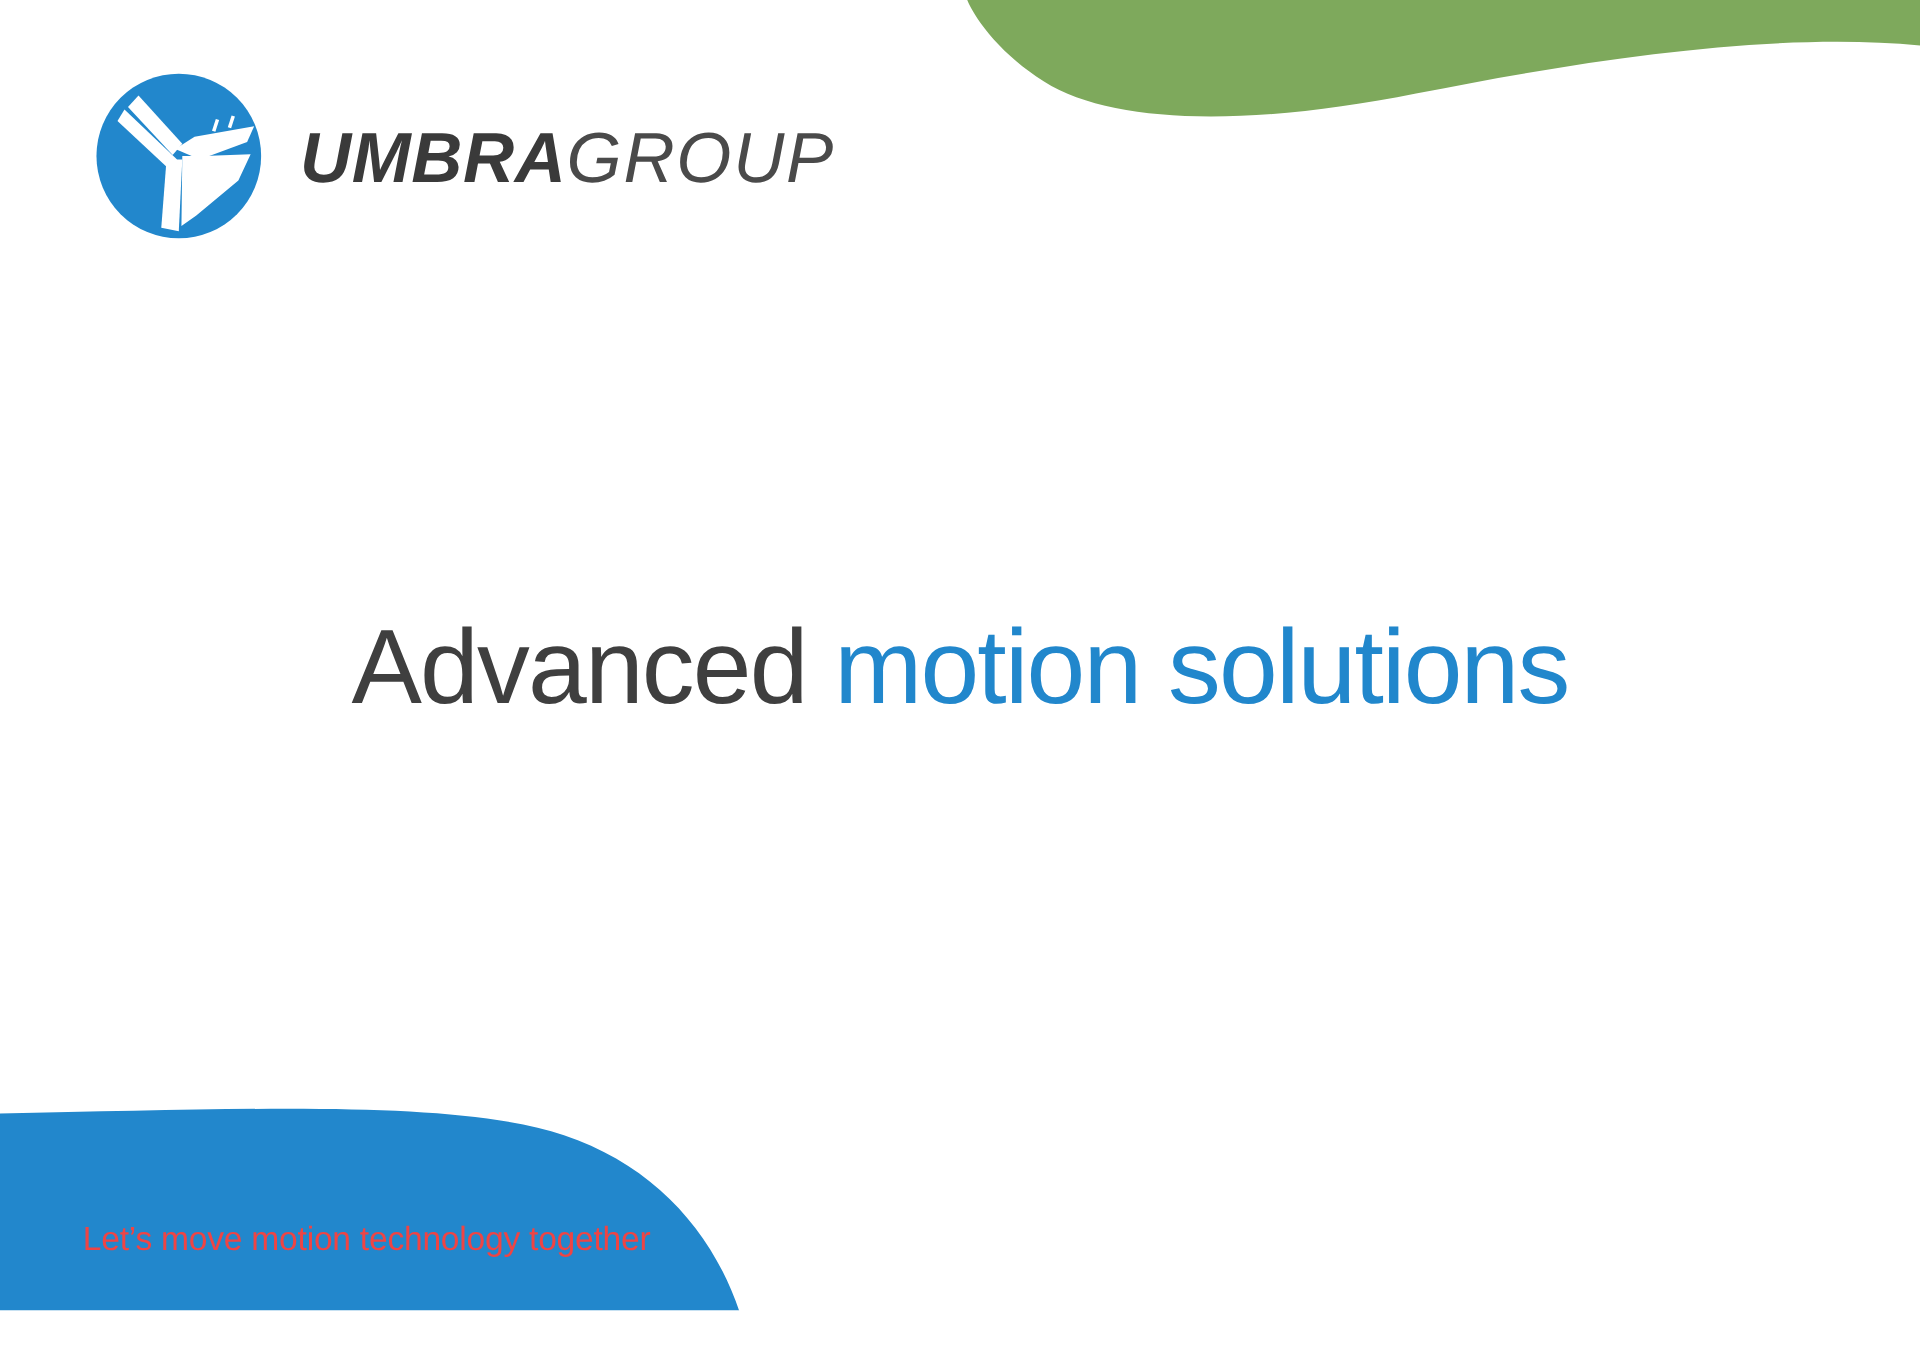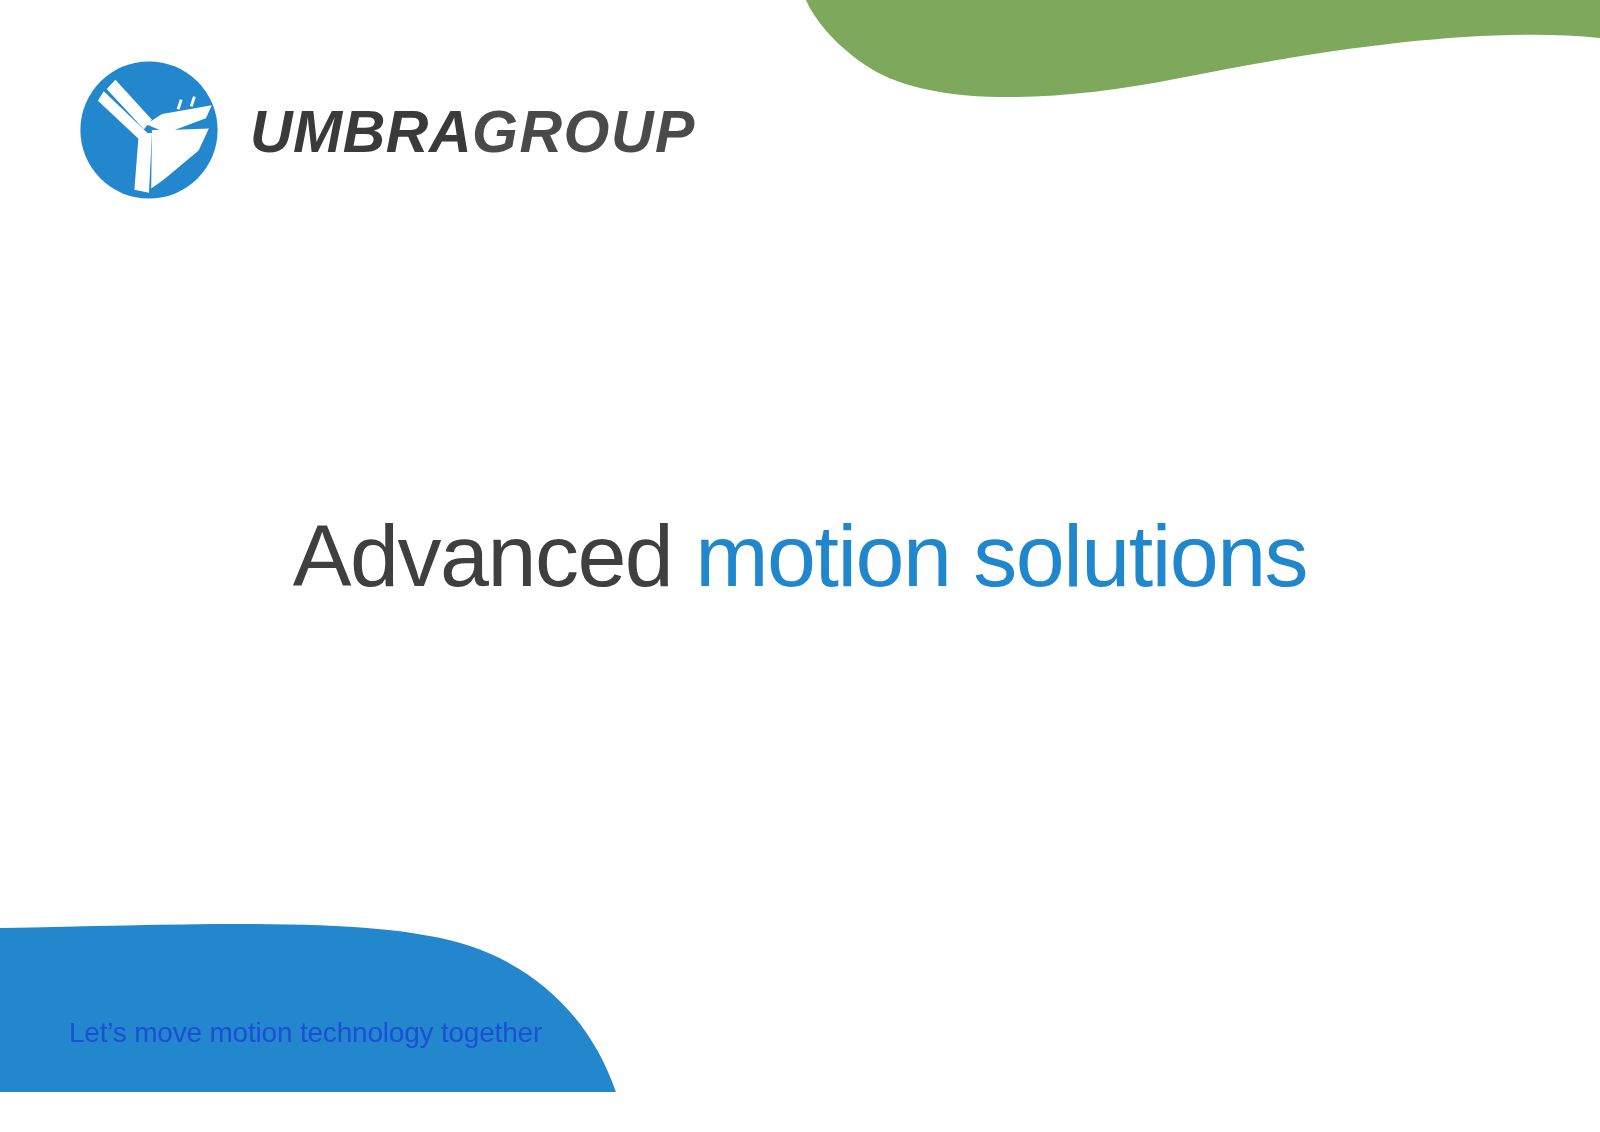--- a/index.html
+++ b/index.html
@@ -52,21 +52,21 @@
     letter-spacing: -0.5px;
     transform: translateY(2px);
   }
   .wm-umbra {
     font-weight: 700;
     font-style: italic;
     color: #3a3a3a;
     letter-spacing: 0.5px;
   }
   .wm-group {
-    font-weight: 700;
+    font-weight: 400;
     font-style: italic;
     color: #4a4a4a;
     letter-spacing: 1.5px;
   }
 
   
   .headline {
     position: absolute;
     left: 0;
     right: 0;
@@ -86,21 +86,21 @@
   .hl-accent {
     color: #2187cc;
     margin-top: 24px;
   }
 
   
   .tagline {
     position: absolute;
     left: 69px;
     top: 1016px;
-    color: #1d4ed8;
+    color: #ef4444;
     font-size: 28px;
     font-weight: 500;
     letter-spacing: -0.2px;
     line-height: 1.2;
     white-space: nowrap;
   }
 </style>
 </head>
 <body>
 

